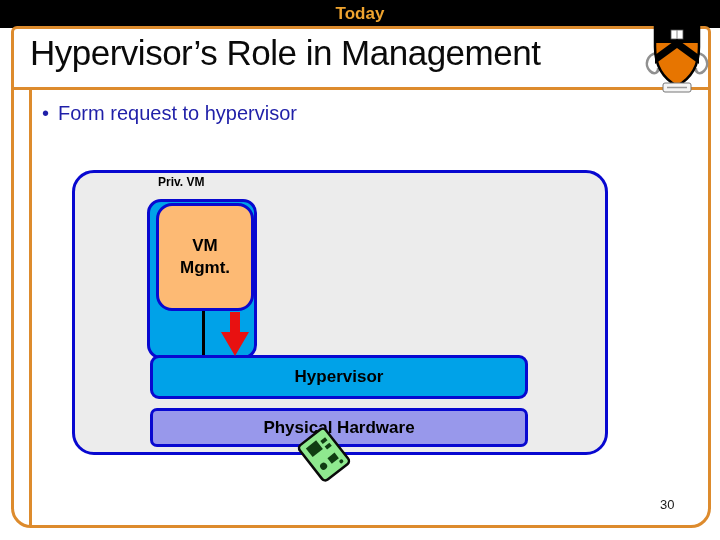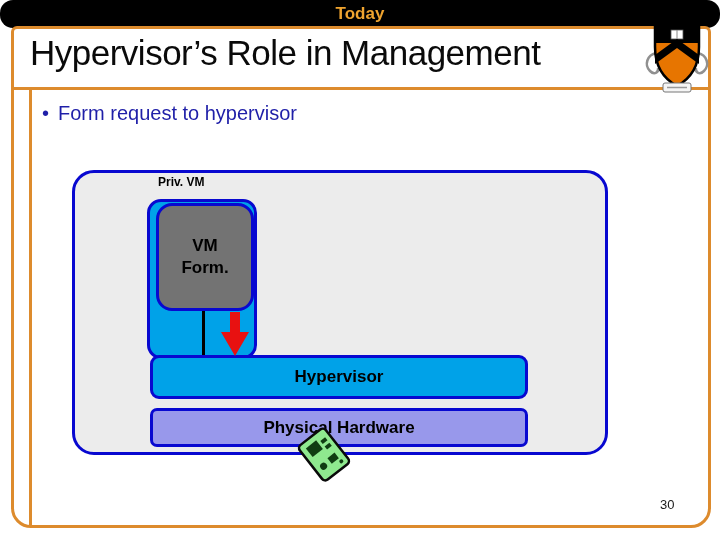--- a/index.html
+++ b/index.html
@@ -1,21 +1,21 @@
 <!DOCTYPE html>
 <html><head>
 <meta charset="utf-8">
 <style>
   * { margin:0; padding:0; box-sizing:border-box; }
   html,body { width:720px; height:540px; }
   body { font-family:"Liberation Sans", sans-serif; background:#ffffff; }
   .slide { position:relative; width:720px; height:540px; background:#ffffff; overflow:hidden; }
 
   .topbar { position:absolute; left:0; top:0; width:720px; height:28px; background:#000000;
-            display:flex; align-items:center; justify-content:center;border-radius:13px; }
+            display:flex; align-items:center; justify-content:center; }
   .topbar-label { color:#EFA42F; font-weight:bold; font-size:17px; }
 
   .outer-frame { position:absolute; left:11px; top:26px; width:700px; height:502px;
                  border:3px solid #DD8B2D; border-radius:6px 6px 20px 20px; }
   .title-divider { position:absolute; left:11px; top:87px; width:700px; height:3px; background:#DD8B2D; }
   .inner-left-line { position:absolute; left:29px; top:90px; width:3px; height:436px; background:#DD8B2D; }
 
   .slide-title { position:absolute; left:30px; top:33px; font-size:35px; font-weight:normal;
                  color:#0a0a0a; letter-spacing:-0.5px; white-space:nowrap; }
 
@@ -24,21 +24,21 @@
   .bullet-line { position:absolute; left:42px; top:102px; display:flex; align-items:baseline;
                  color:#1F1FA8; font-size:20px; }
   .bullet-dot { font-size:20px; margin-right:9px; }
 
   .diagram-bg { position:absolute; left:72px; top:170px; width:536px; height:285px;
                 background:#ECECEC; border:3px solid #0808D0; border-radius:22px; }
   .priv-vm-label { position:absolute; left:158px; top:175px; font-size:12px; font-weight:bold; color:#000; }
   .priv-vm-box { position:absolute; left:147px; top:199px; width:110px; height:160px;
                  background:#00A2E8; border:3px solid #0808D0; border-radius:14px; }
   .vm-mgmt-box { position:absolute; left:156px; top:203px; width:98px; height:108px;
-                 background:#737373; border:3px solid #0808D0; border-radius:16px;
+                 background:#fdba74; border:3px solid #0808D0; border-radius:16px;
                  display:flex; flex-direction:column; align-items:center; justify-content:center;
                  font-size:17px; font-weight:bold; color:#000; line-height:1.3; }
   .connector-line { position:absolute; left:202px; top:311px; width:3px; height:46px; background:#000; }
   .down-arrow { position:absolute; left:220px; top:312px; }
   .hypervisor-bar { position:absolute; left:150px; top:355px; width:378px; height:44px;
                     background:#00A2E8; border:3px solid #0808D0; border-radius:9px;
                     display:flex; align-items:center; justify-content:center;
                     font-size:17px; font-weight:bold; color:#000; }
   .hardware-bar { position:absolute; left:150px; top:408px; width:378px; height:39px;
                   background:#9898EB; border:3px solid #0808D0; border-radius:7px;
@@ -82,21 +82,21 @@
   </div>
 
   <div class="diagram-bg"></div>
 
   <div class="priv-vm-label">Priv. VM</div>
 
   <div class="priv-vm-box"></div>
 
   <div class="vm-mgmt-box">
     <div>VM</div>
-    <div>Form.</div>
+    <div>Mgmt.</div>
   </div>
 
   <div class="connector-line"></div>
 
   <div class="hypervisor-bar">
     <span>Hypervisor</span>
   </div>
 
   <div class="hardware-bar">
     <span>Physical Hardware</span>

